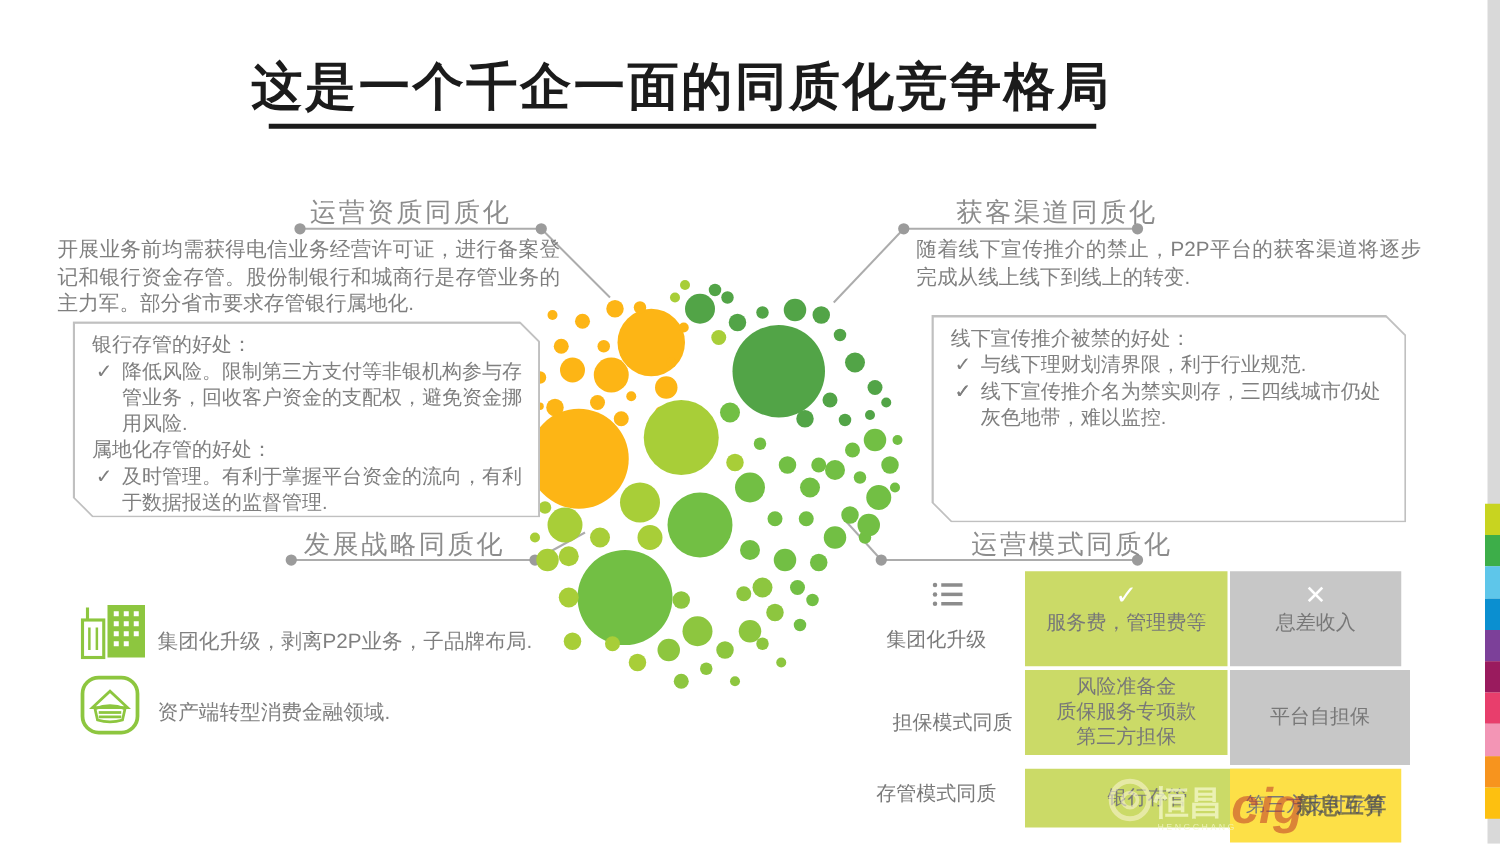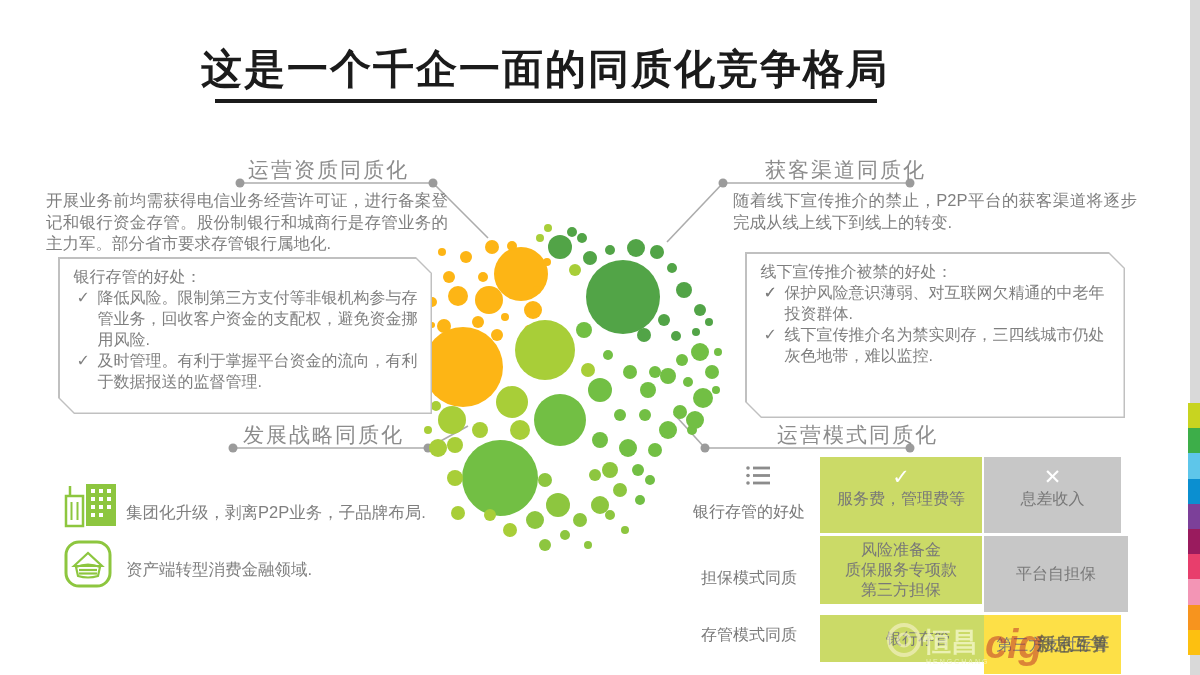--- a/index.html
+++ b/index.html
@@ -191,39 +191,40 @@
 <div class="abs sec-label" style="left:248px;top:156px;">运营资质同质化</div>
 <div class="abs intro" style="left:46px;top:190px;width:402px;">开展业务前均需获得电信业务经营许可证，进行备案登记和银行资金存管。股份制银行和城商行是存管业务的主力军。部分省市要求存管银行属地化.</div>
 
 <div class="abs snip-box" style="left:58px;top:257px;width:374px;height:157px;">
   <div class="snip-inner">
     <div class="box-line">银行存管的好处：</div>
     <div class="box-line check">
       <span class="check-glyph">✓</span>
       <span>降低风险。限制第三方支付等非银机构参与存管业务，回收客户资金的支配权，避免资金挪用风险.</span>
     </div>
+    <div class="box-line">属地化存管的好处：</div>
     <div class="box-line check">
       <span class="check-glyph">✓</span>
       <span>及时管理。有利于掌握平台资金的流向，有利于数据报送的监督管理.</span>
     </div>
   </div>
 </div>
 
 <div class="abs sec-label" style="left:765px;top:156px;">获客渠道同质化</div>
 <div class="abs intro" style="left:733px;top:190px;width:404px;">随着线下宣传推介的禁止，P2P平台的获客渠道将逐步完成从线上线下到线上的转变.</div>
 
 <div class="abs snip-box" style="left:745px;top:252px;width:380px;height:166px;">
   <div class="snip-inner">
     <div class="box-line">线下宣传推介被禁的好处：</div>
     <div class="box-line check">
       <span class="check-glyph">✓</span>
-    </div>
-    <div class="box-line check">
-      <span class="check-glyph">✓</span>
-      <span>保护风险意识薄弱、对互联网欠精通的中老年投资群体.</span>
+      <span>与线下理财划清界限，利于行业规范.</span>
+    </div>
+    <div class="box-line check">
+      <span class="check-glyph">✓</span>
     </div>
     <div class="box-line check">
       <span class="check-glyph">✓</span>
       <span>线下宣传推介名为禁实则存，三四线城市仍处灰色地带，难以监控.</span>
     </div>
   </div>
 </div>
 
 <div class="abs sec-label" style="left:243px;top:421px;">发展战略同质化</div>
 
@@ -268,22 +269,22 @@
   <g fill="#8c8c8c">
     <circle cx="3" cy="4" r="1.8"></circle>
       <rect x="8" y="2.6" width="17" height="2.8"></rect>
     <circle cx="3" cy="11.5" r="1.8"></circle>
       <rect x="8" y="10.1" width="17" height="2.8"></rect>
     <circle cx="3" cy="19" r="1.8"></circle>
       <rect x="8" y="17.6" width="17" height="2.8"></rect>
   </g>
 </svg>
 
-<div class="abs tbl-label" style="left:688px;top:502px;">银行存管的好处</div>
-<div class="abs tbl-label" style="left:688px;top:568px;">担保模式同质</div>
+<div class="abs tbl-label" style="left:688px;top:502px;">集团化升级</div>
+<div class="abs tbl-label" style="left:688px;top:568px;text-align:right;">担保模式同质</div>
 <div class="abs tbl-label" style="left:688px;top:625px;">存管模式同质</div>
 
 <div class="abs cell header-cell" style="left:820px;top:457px;width:162px;height:76px;background:#cbda67;">
   <span class="mark">✓</span>
   <span>服务费，管理费等</span>
 </div>
 <div class="abs cell" style="left:820px;top:536px;width:162px;height:68px;background:#cbda67;">
   <span>风险准备金
 质保服务专项款
 第三方担保</span>

